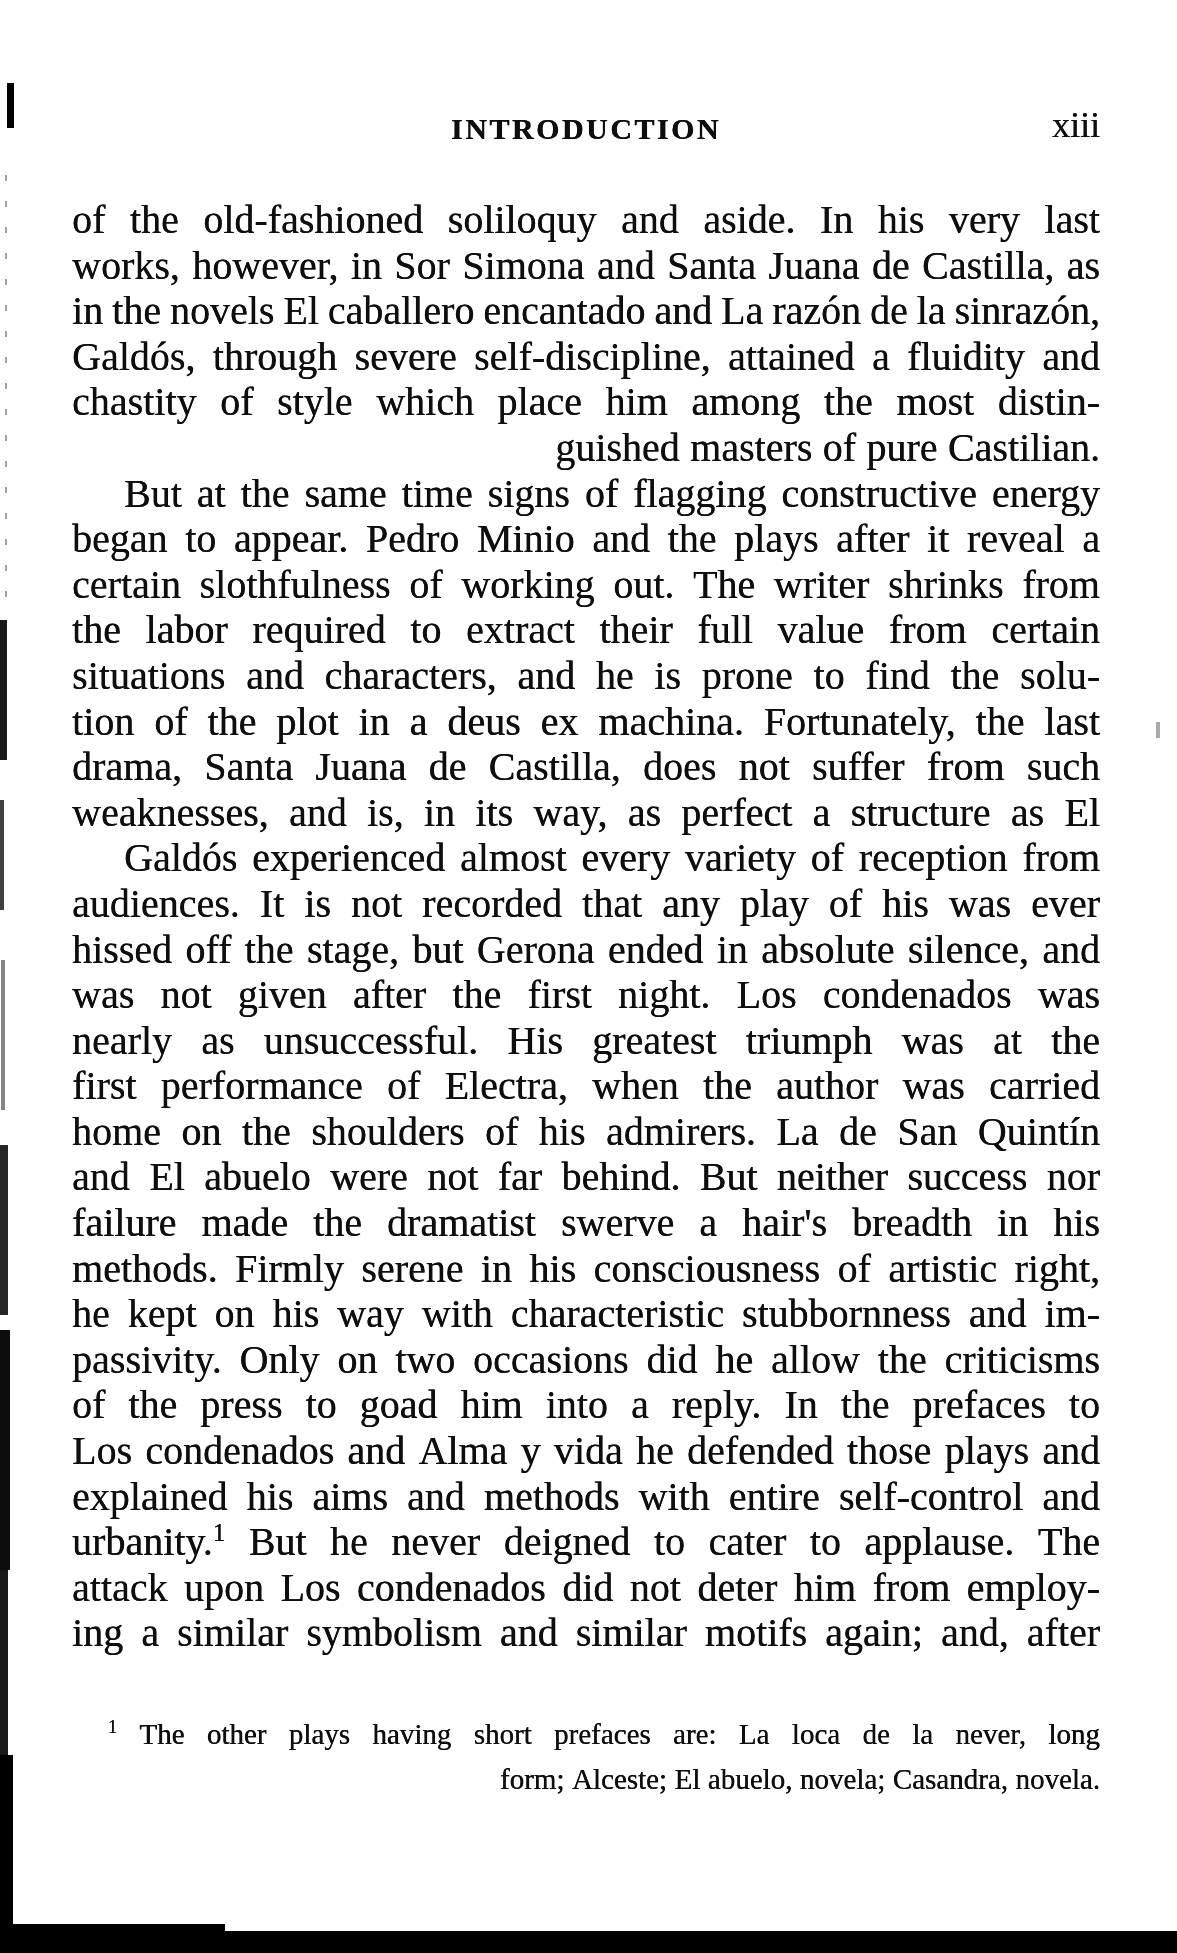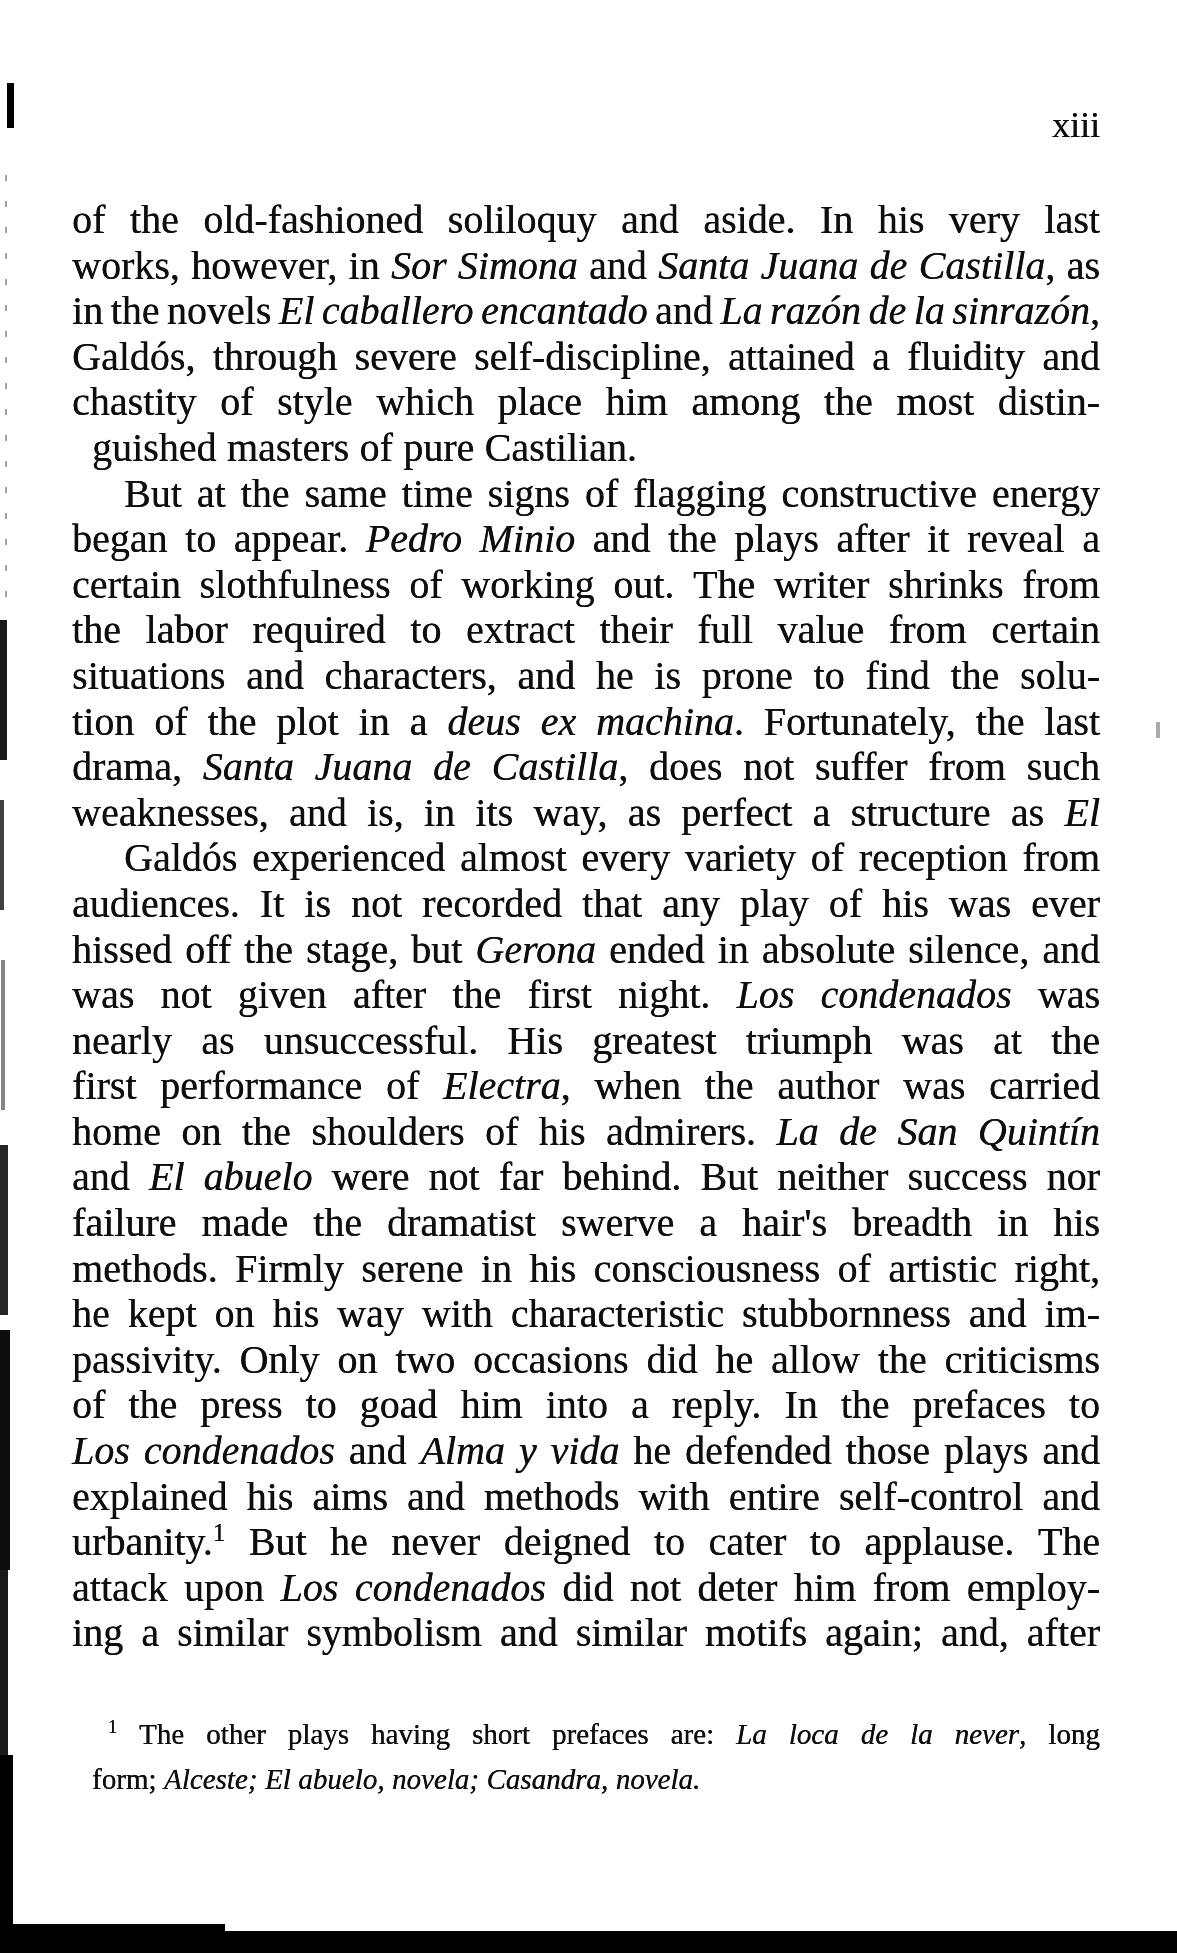--- a/index.html
+++ b/index.html
@@ -9,23 +9,23 @@
     font-family:"Liberation Serif","DejaVu Serif",serif;color:#0e0e0e;
     text-shadow:0.35px 0 0 currentColor;
   }
   
   .header{position:absolute;left:72px;top:112px;width:1028px;height:46px;}
   .title{text-align:center;font-size:30px;font-weight:700;letter-spacing:2.5px;}
   .folio{position:absolute;right:0;top:-8px;font-size:36px;font-weight:400;}
   
   .body-text{position:absolute;left:72px;top:196px;width:1028px;font-size:40px;}
   .line{display:flex;justify-content:space-between;height:45.6px;align-items:baseline;white-space:nowrap;}
-  .line.last{justify-content:flex-start;gap:0.26em;margin-left:20px;}
+  .line.last{justify-content:flex-end;gap:0.26em;}
   .indent{padding-left:52px;}
-  .it{font-style:italic;}
+  .it{}
   sup{font-size:0.62em;line-height:0;}
   
   .footnote{position:absolute;left:72px;top:1718px;width:1028px;font-size:29px;}
   .footnote .line{height:45px;}
   .fn-indent{padding-left:36px;}
   
   .art{position:absolute;background:#000;}
   .art.dots{background:repeating-linear-gradient(to bottom,#555 0 6px,transparent 6px 26px);opacity:.55;}
   .a1{left:7px;top:83px;width:7px;height:45px;}
   .a2{left:5px;top:175px;width:2px;height:430px;}
@@ -39,20 +39,21 @@
   .a10{left:0;top:1931px;width:1177px;height:22px;}
   .a11{left:0;top:1924px;width:225px;height:29px;}
   .a12{left:1156px;top:722px;width:4px;height:16px;opacity:.5;background:#555;}
 </style>
 </head>
 <body>
 
 <div class="page">
 
   <div class="header">
+    <div class="title">INTRODUCTION</div>
     <div class="folio">xiii</div>
   </div>
 
   <div class="body-text" id="body-text">
       <div>
         <div class="line">
           <span class="w"><span>of</span></span>
           <span class="w"><span>the</span></span>
           <span class="w"><span>old-fashioned</span></span>
           <span class="w"><span>soliloquy</span></span>

